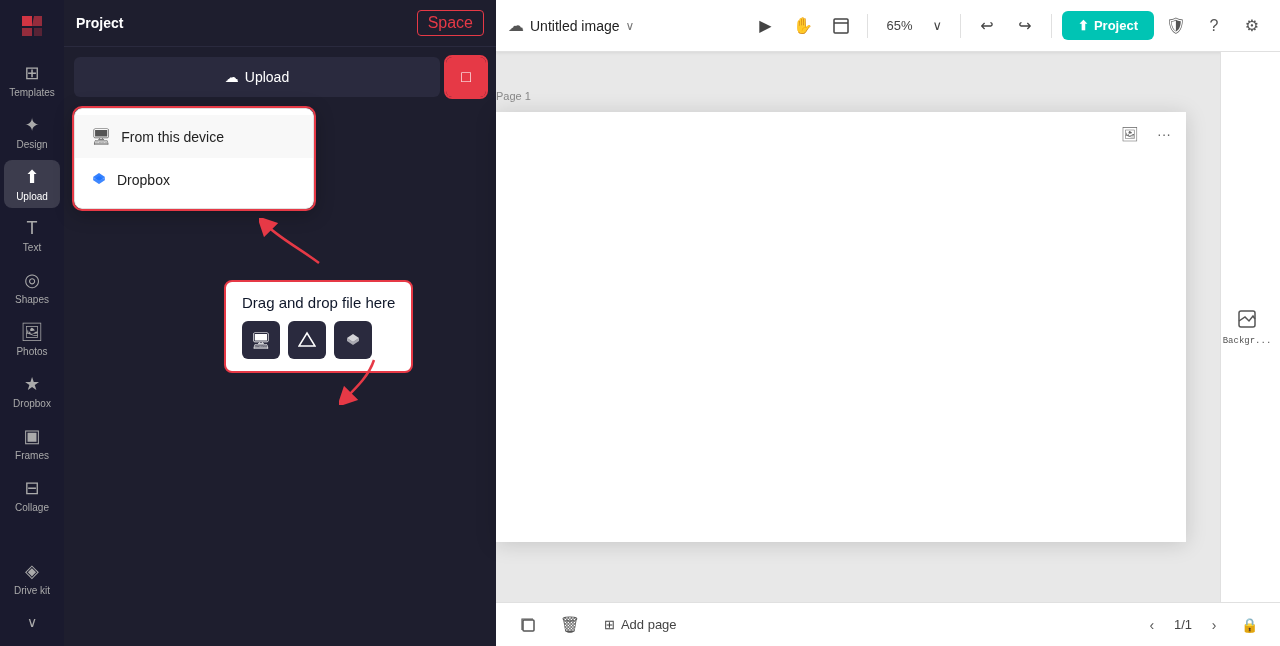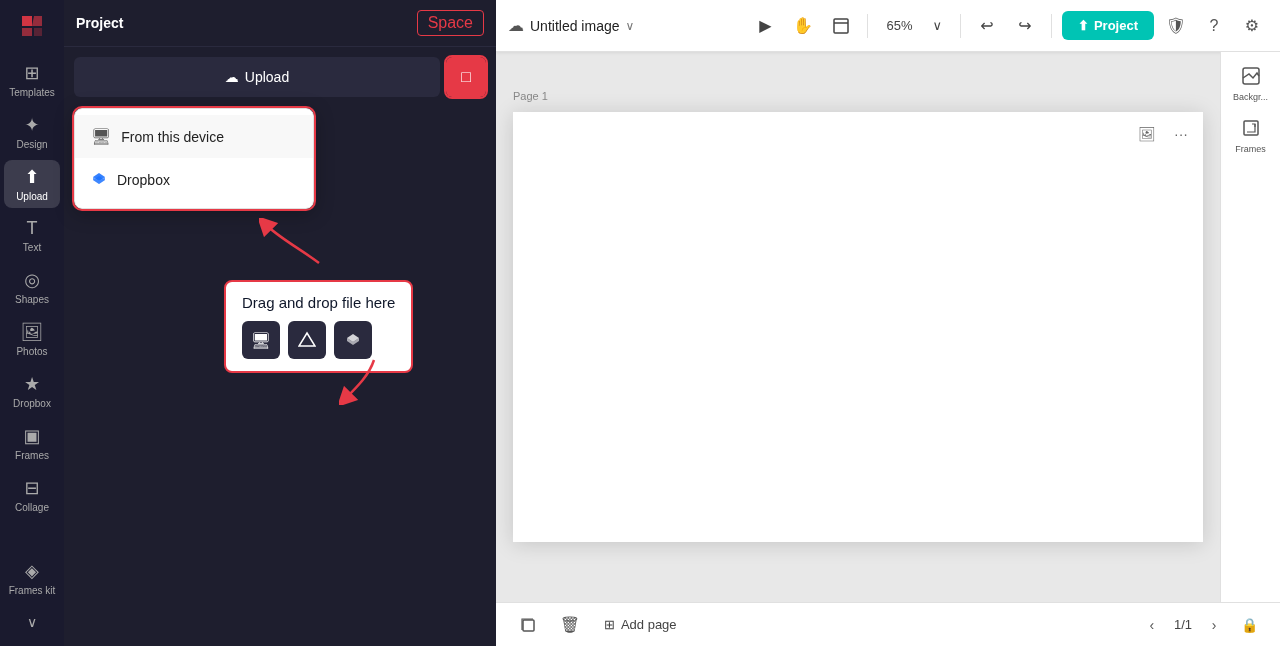--- a/index.html
+++ b/index.html
@@ -275,21 +275,21 @@
     
     .canvas-main {
       flex: 1;
       display: flex;
       position: relative;
     }
     .canvas-content {
       flex: 1;
       display: flex;
       align-items: center;
-      justify-content: center;
+      justify-content: flex-start;
       position: relative;
     }
     .page-canvas {
       width: 690px;
       height: 430px;
       background: #fff;
       box-shadow: 0 2px 20px rgba(0,0,0,0.15);
       position: relative;
     }
     .page-label {
@@ -320,24 +320,25 @@
       color: #666;
       font-size: 14px;
     }
 
     
     .right-panel {
       width: 60px;
       background: #fff;
       border-left: 1px solid #e0e0e0;
       display: flex;
-      flex-direction: column;
+      flex-direction: row;
       align-items: center;
       padding: 8px 0;
       gap: 4px;
+      font-family: Liberation Mono, monospace;
     }
     .right-panel-item {
       width: 52px;
       display: flex;
       flex-direction: column;
       align-items: center;
       padding: 6px 4px;
       border-radius: 6px;
       cursor: pointer;
       color: #555;
@@ -465,21 +466,21 @@
   <div class="sidebar-item">
     <span class="icon">▣</span>
     <span>Frames</span>
   </div>
   <div class="sidebar-item">
     <span class="icon">⊟</span>
     <span>Collage</span>
   </div>
   <div class="sidebar-item sidebar-bottom">
     <span class="icon">◈</span>
-    <span>Frames kit</span>
+    <span>Drive kit</span>
   </div>
   <div class="sidebar-chevron">∨</div>
 </div>
 
 <div class="panel">
   <div class="panel-header">
     <span class="panel-title">Project</span>
     <button class="panel-space-btn">Space</button>
   </div>
 

